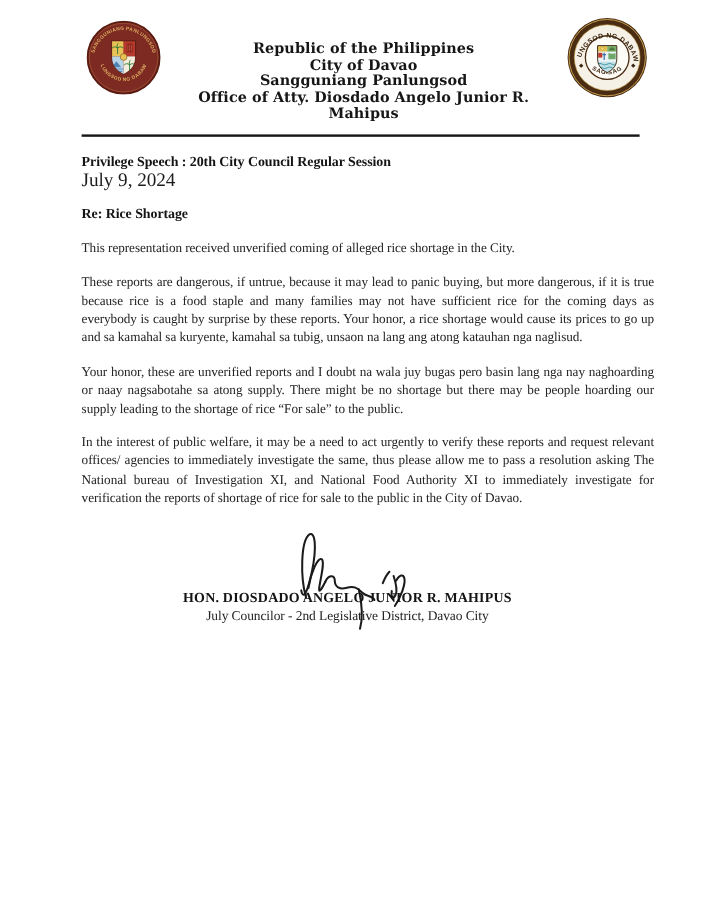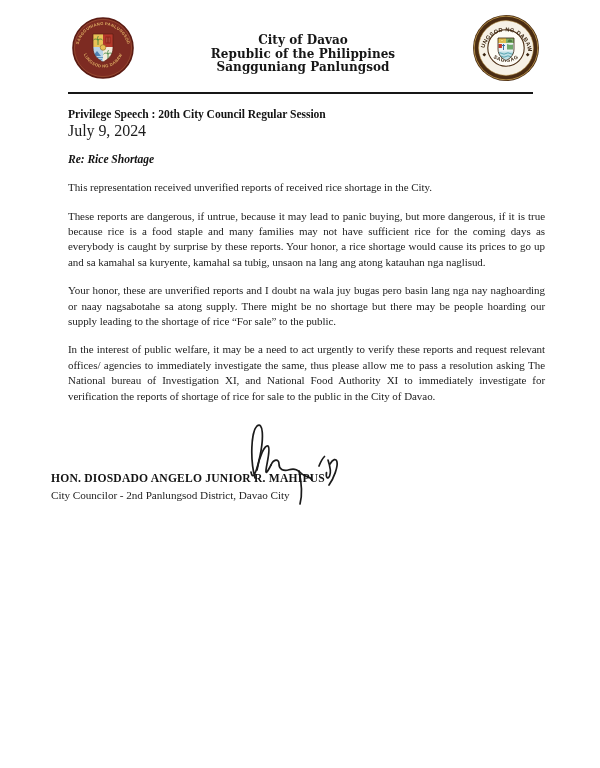--- a/index.html
+++ b/index.html
@@ -50,31 +50,30 @@
     font-weight: bold;
     font-size: 11.6px;
     color: #141414;
   }
   .doc-date { margin-top: 1px; font-size: 16px; }
   .doc-subject {
     margin-top: 13px;
     font-weight: bold;
     font-size: 11.6px;
     color: #141414;
-    font-style: italic;
   }
   .para {
     margin-top: 13px;
     text-align: justify;
     color: #232323;
   }
   
   .signature-block {
     margin-top: 16px;
-    text-align: left;
+    text-align: center;
     transform: translateX(-17px);
   }
   .signature-scribble {
     display: block;
     margin: 0 auto -15px auto;
     overflow: visible;
   }
   .signatory-name {
     font-weight: bold;
     font-size: 11.6px;
@@ -128,23 +127,24 @@
           <path d="M 21,40.5 h10 M 22,42.5 h8" stroke="#5b90bd" stroke-width="0.9"></path>
 
           <path d="M 36,43 v-6 M 36,37 c-2,-1.5 -3.5,-1 -4.5,0.2 M 36,37 c2,-1.5 3.5,-1 4.5,0.2 M 36,37 c-0.8,-2 0.2,-3.5 0.8,-4" stroke="#2e7d32" stroke-width="0.8" fill="none"></path>
         </g>
         <path d="M 21,17 h20 v14 c0,8 -6,12 -10,14 c-4,-2 -10,-6 -10,-14 z" fill="none" stroke="#5a1b13" stroke-width="0.7"></path>
         <circle cx="31" cy="30.5" r="2.8" fill="#e9c257" stroke="#8a6420" stroke-width="0.6"></circle>
       </svg>
     </div>
 
     <div class="header-text">
+      <div>Republic of the Philippines</div>
       <div>City of Davao</div>
-      <div>Republic of the Philippines</div>
       <div>Sangguniang Panlungsod</div>
+      <div>Office of Atty. Diosdado Angelo Junior R. Mahipus</div>
     </div>
 
     <div class="seal" style="margin-top:1px;">
       <svg width="68" height="68" viewBox="0 0 68 68">
         <circle cx="34" cy="34" r="33" fill="#4a2c12"></circle>
         <circle cx="34" cy="34" r="31.8" fill="none" stroke="#c8a253" stroke-width="0.8"></circle>
         <circle cx="34" cy="34" r="27.4" fill="#f6f1e6"></circle>
         <circle cx="34" cy="34" r="27.4" fill="none" stroke="#c8a253" stroke-width="0.5"></circle>
         <circle cx="34" cy="34" r="18.2" fill="#fdfcf6" stroke="#4a2c12" stroke-width="1.1"></circle>
         <defs>
@@ -180,34 +180,34 @@
   </div>
 
   <div class="rule"></div>
 
   <div class="doc-body">
     <div class="doc-title">Privilege Speech : 20th City Council Regular Session</div>
     <div class="doc-date">July 9, 2024</div>
 
     <div class="doc-subject">Re: Rice Shortage</div>
 
-    <p class="para">This representation received unverified reports of received rice shortage in the City.</p>
+    <p class="para">This representation received unverified coming of alleged rice shortage in the City.</p>
     <p class="para">These reports are dangerous, if untrue, because it may lead to panic buying, but more dangerous, if it is true because rice is a food staple and many families may not have sufficient rice for the coming days as everybody is caught by surprise by these reports. Your honor, a rice shortage would cause its prices to go up and sa kamahal sa kuryente, kamahal sa tubig, unsaon na lang ang atong katauhan nga naglisud.</p>
     <p class="para">Your honor, these are unverified reports and I doubt na wala juy bugas pero basin lang nga nay naghoarding or naay nagsabotahe sa atong supply. There might be no shortage but there may be people hoarding our supply leading to the shortage of rice “For sale” to the public.</p>
     <p class="para">In the interest of public welfare, it may be a need to act urgently to verify these reports and request relevant offices/ agencies to immediately investigate the same, thus please allow me to pass a resolution asking The National bureau of Investigation XI, and National Food Authority XI to immediately investigate for verification the reports of shortage of rice for sale to the public in the City of Davao.</p>
 
     <div class="signature-block">
       <svg class="signature-scribble" width="110" height="66" viewBox="0 0 110 66">
         <g fill="none" stroke="#1b1b1b" stroke-width="1.7" stroke-linecap="round" stroke-linejoin="round">
           <path d="M 20,58 C 15,40 16,12 22,6 C 28,1 29,17 25,36 C 22,50 18,62 16,52"></path>
           <path d="M 22,50 C 24,37 30,24 33,26 C 36,28 32,42 31,50 C 30.4,55 33,51 36,45"></path>
           <path d="M 36,45 C 38.5,39 44,38.5 44,44 C 44,49 48,51.5 54,49.8 C 60,48 63,50 67,54 C 70.5,57.5 75,56 77,60"></path>
           <path d="M 64,51 C 66,60 68,73 65,84"></path>
           <path d="M 84,46 C 86,41 88,38 89.5,36.5"></path>
           <path d="M 93,40 C 95,46 96.4,52 94.6,56 C 93,59.5 90.6,58 91.5,52.5"></path>
           <path d="M 95,44 C 98,39 101,38 102,42 C 103,46.6 99,58 94,65"></path>
         </g>
       </svg>
       <div class="signatory-name">HON. DIOSDADO ANGELO JUNIOR R. MAHIPUS</div>
-      <div class="signatory-title">City Councilor - 2nd Panlungsod District, Davao City</div>
+      <div class="signatory-title">July Councilor - 2nd Legislative District, Davao City</div>
     </div>
   </div>
 </div>
 
 </body></html>

